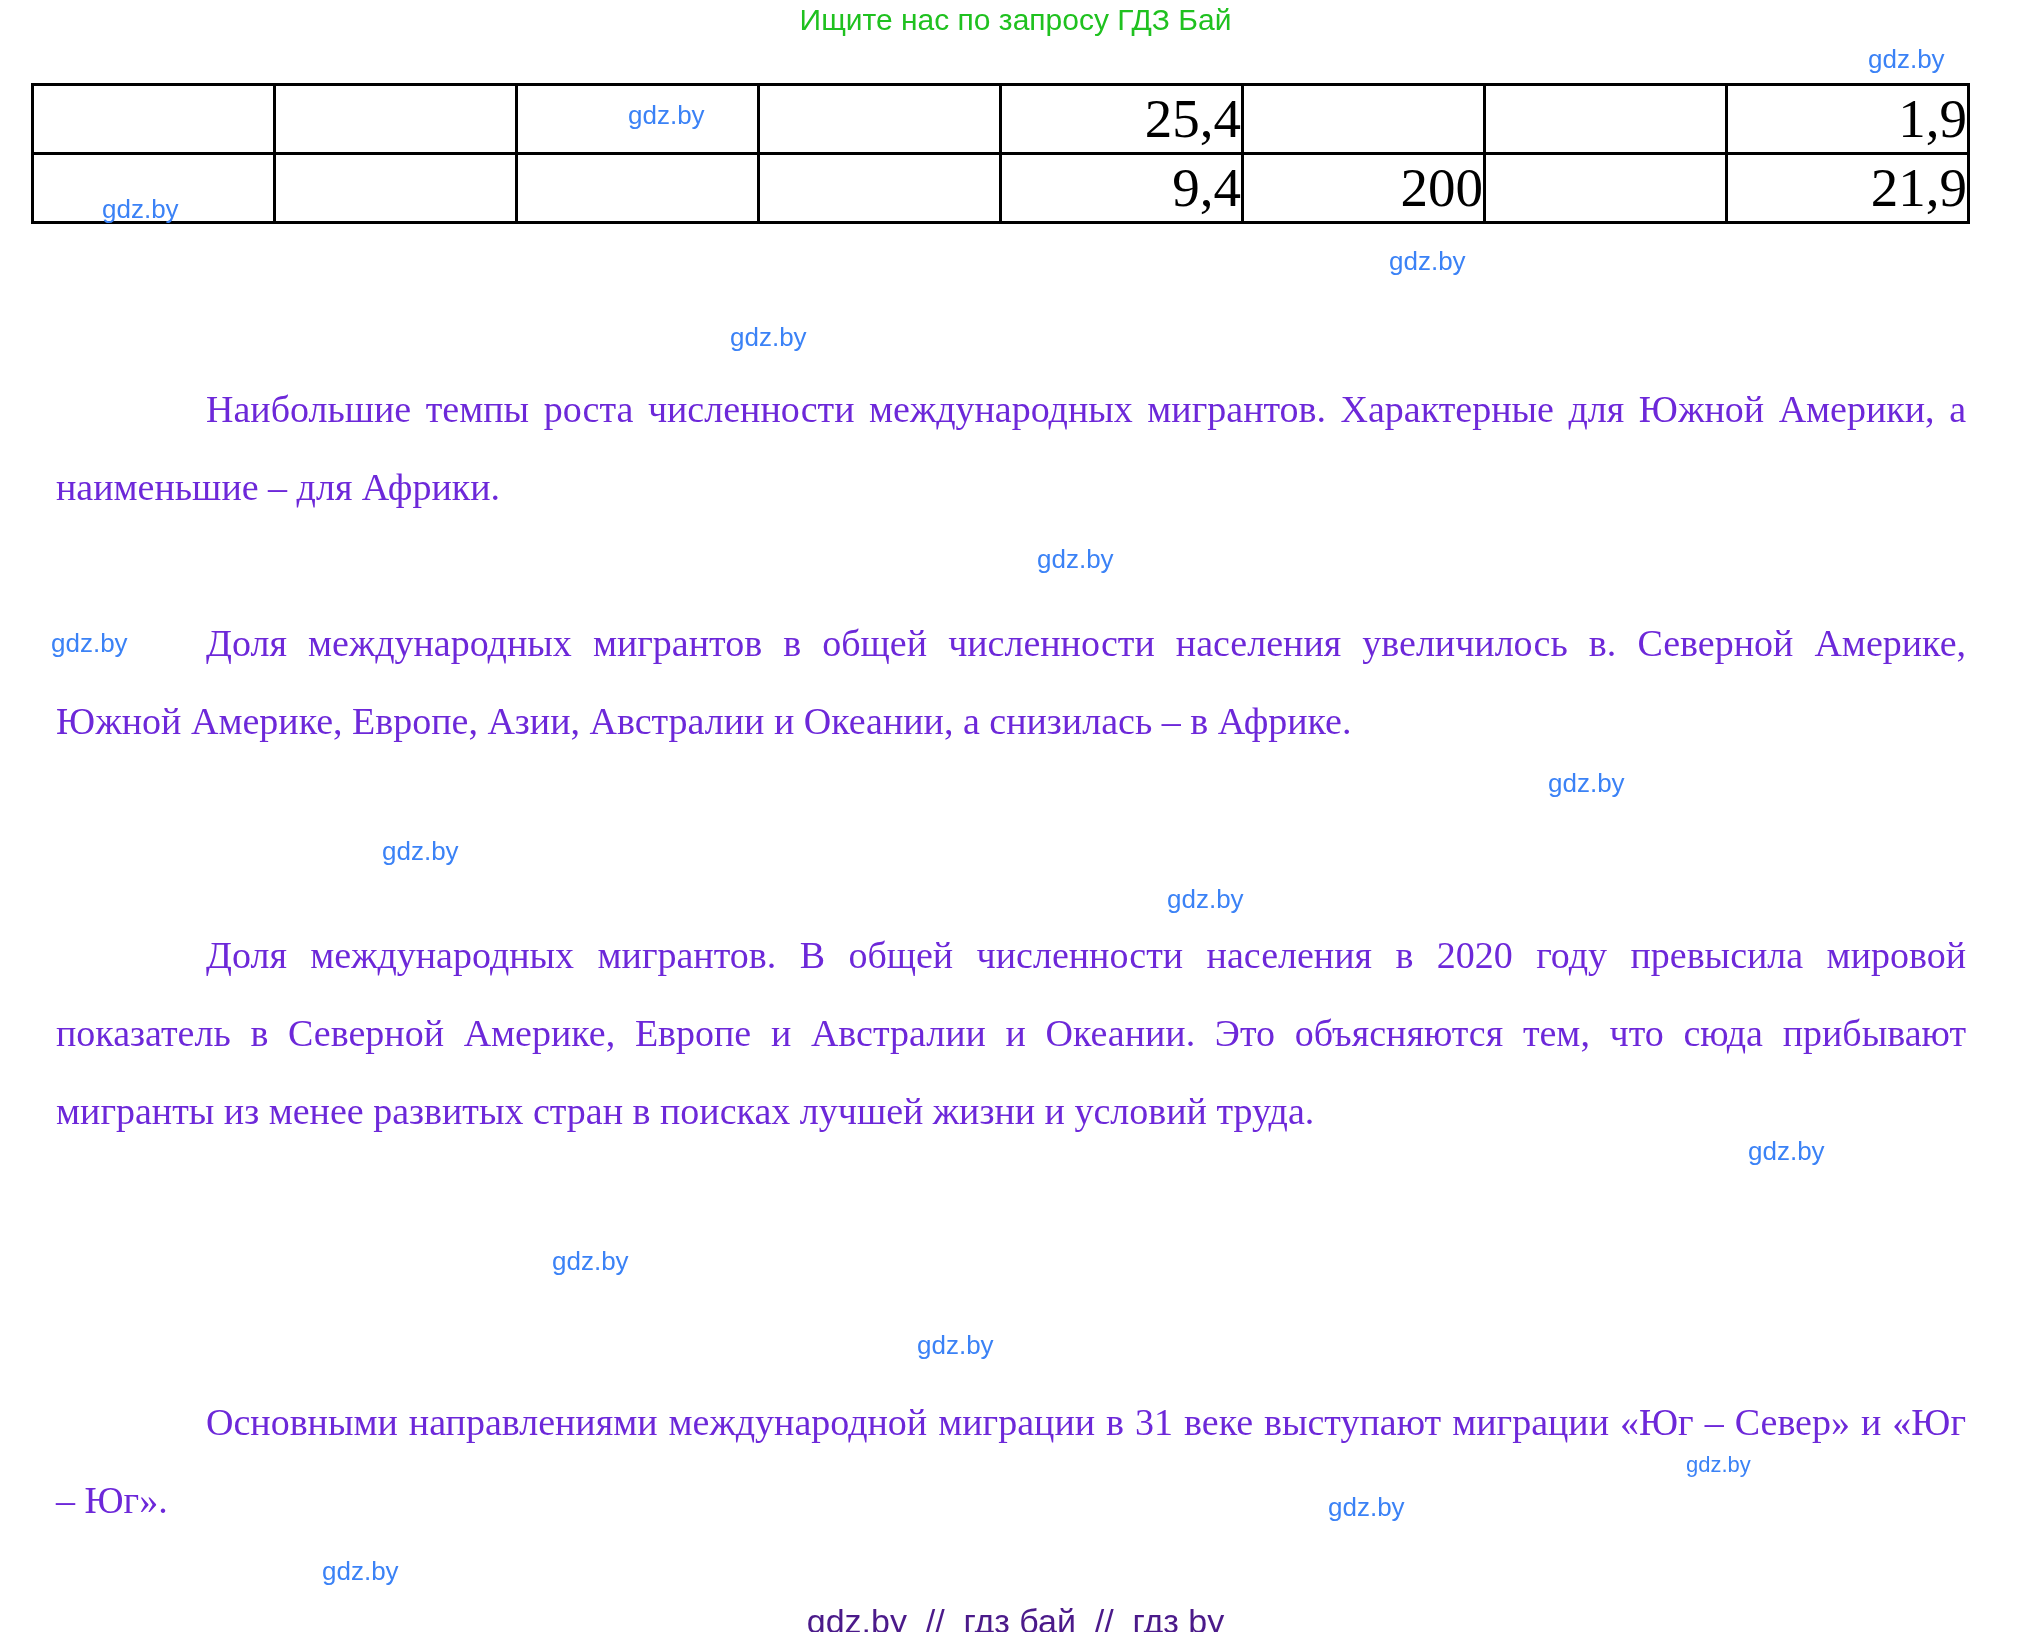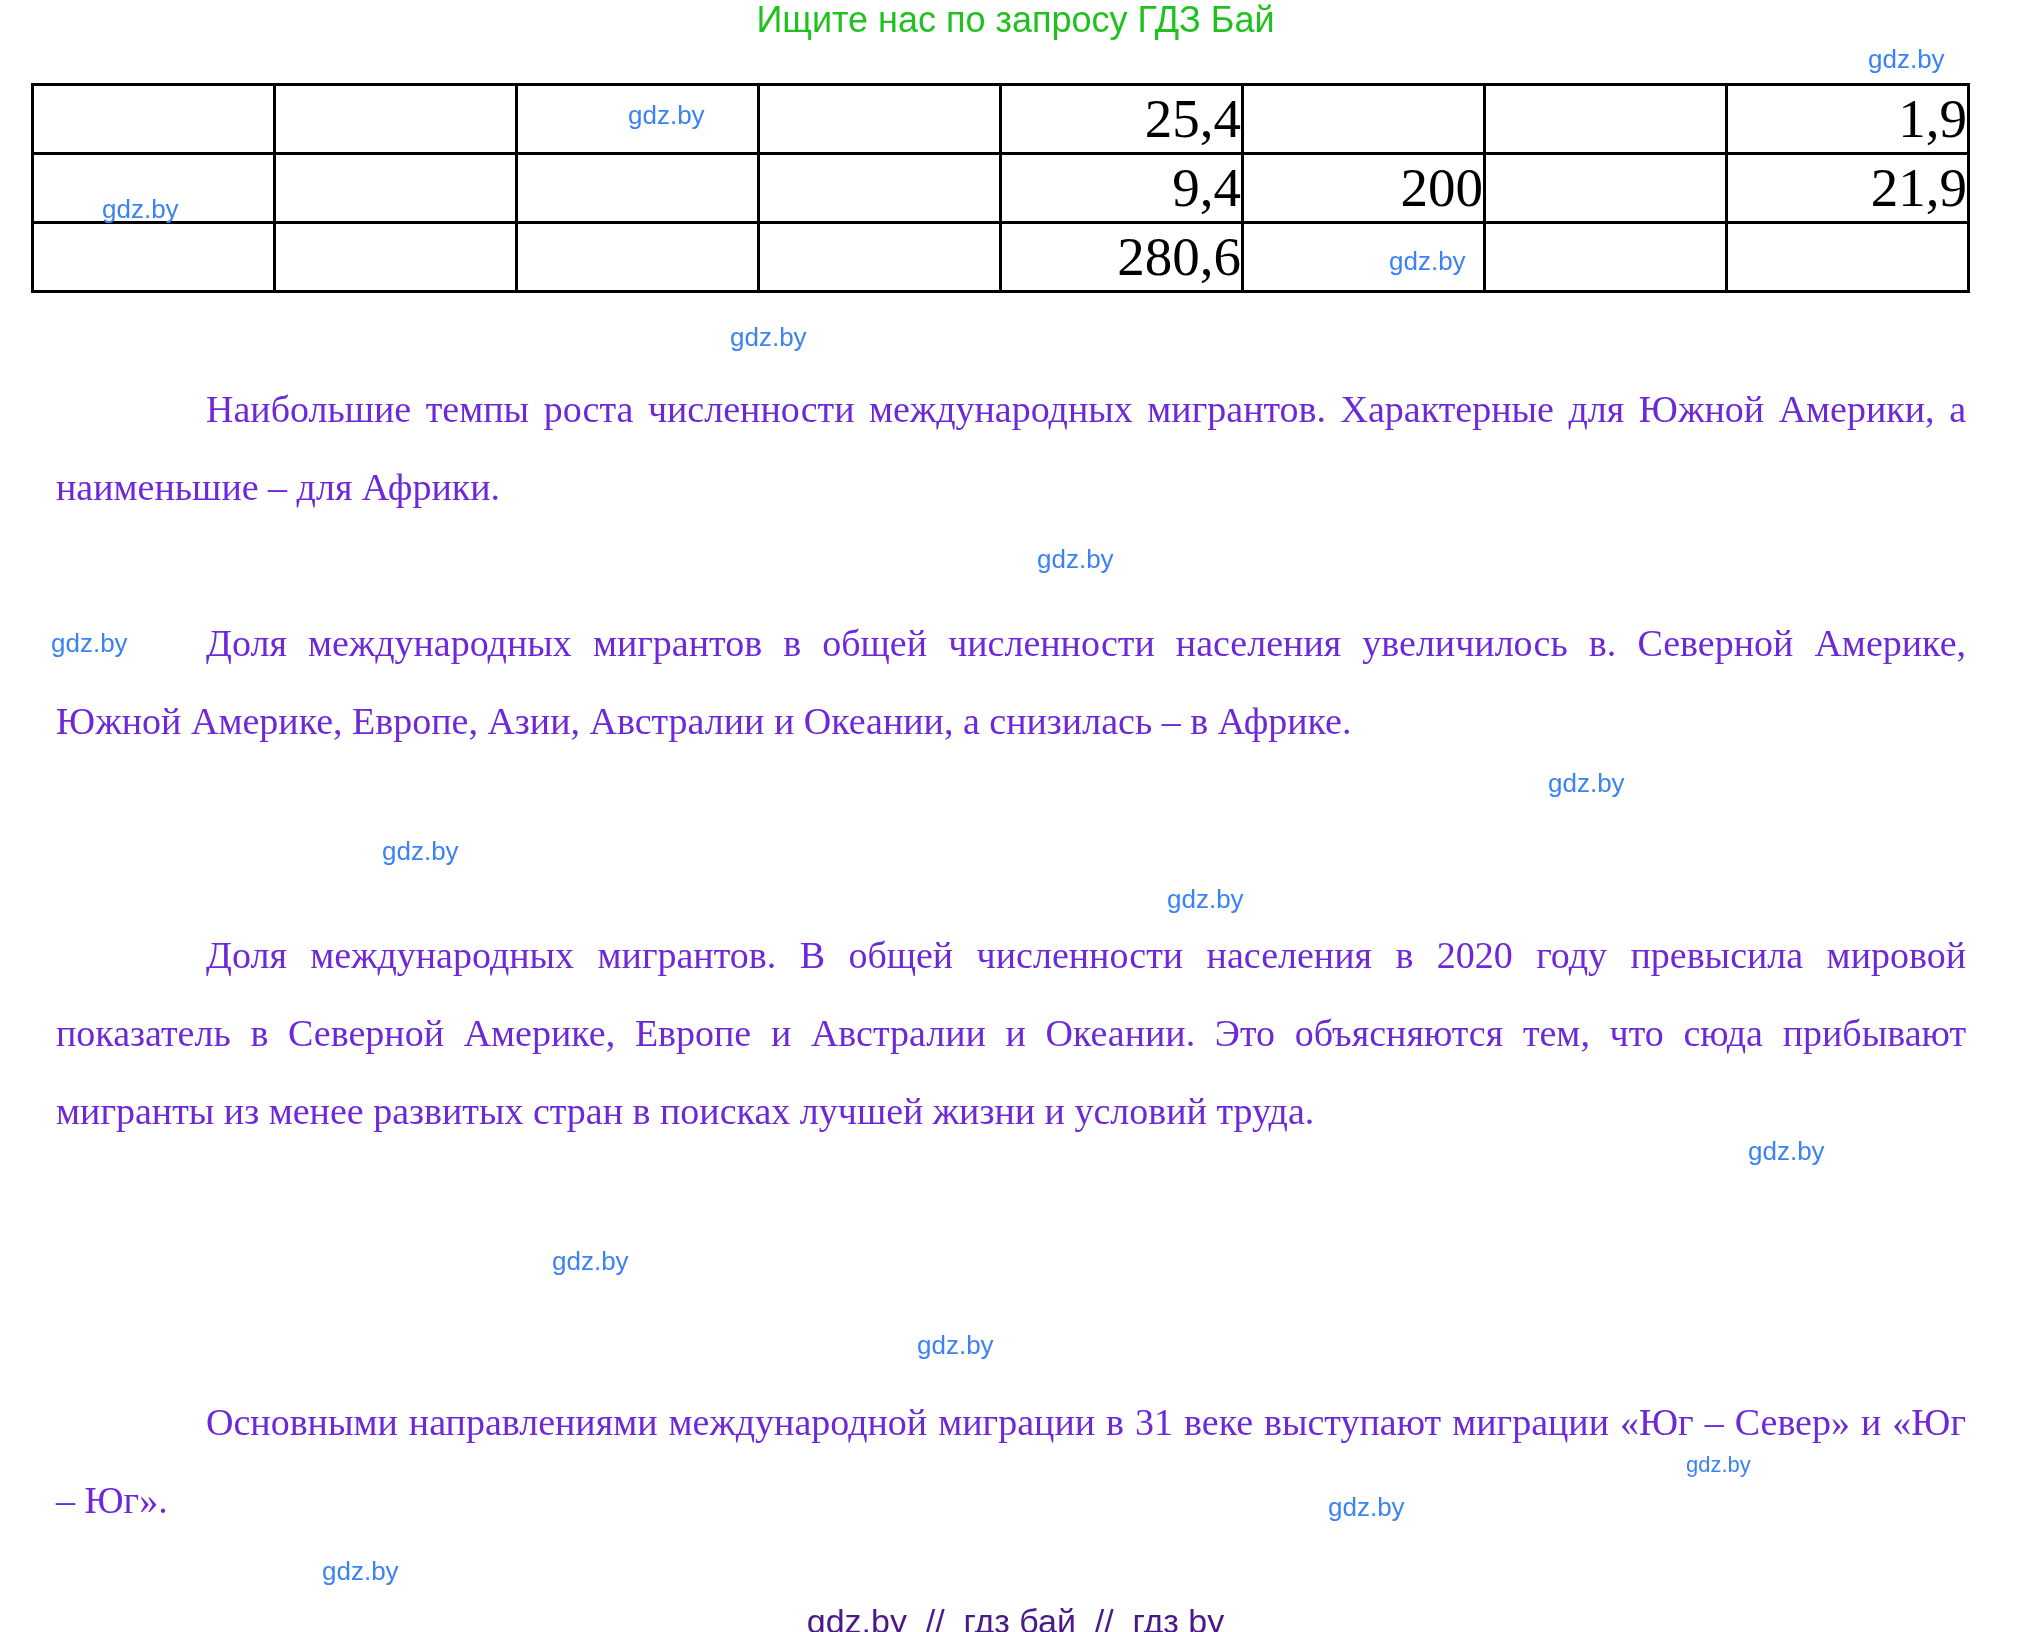--- a/index.html
+++ b/index.html
@@ -1,18 +1,18 @@
 <!DOCTYPE html>
 <html><head>
 <meta charset="utf-8">
 <style>
   html, body { margin:0; padding:0; background:#ffffff; }
   body { width:2031px; height:1632px; position:relative; overflow:hidden; }
   .banner { position:absolute; top:0; left:0; width:2031px; text-align:center;
-    font-family:"Liberation Sans", sans-serif; font-size:36px; color:#1fc11f; line-height:40px; }
+    font-family:"Liberation Sans", sans-serif; font-size:30px; color:#1fc11f; line-height:40px; }
   .wm { position:absolute; font-family:"Liberation Sans", sans-serif; font-size:26px; color:#3b82f6; line-height:30px; white-space:nowrap; }
   table.grid { position:absolute; left:31px; top:83px; border-collapse:collapse; }
   table.grid td { border:3px solid #000; width:239px; height:66px; padding:0; text-align:right;
     font-family:"Liberation Serif", serif; font-size:55px; color:#000; vertical-align:middle; line-height:66px; }
   .para { position:absolute; left:56px; width:1910px; font-family:"Liberation Serif", serif; font-size:38px;
     line-height:78px; color:#6d28d9; text-align:justify; }
   .para .indent { display:inline-block; width:150px; }
   .footer { position:absolute; top:1603px; left:0; width:2031px; text-align:center;
     font-family:"Liberation Sans", sans-serif; font-size:34px; color:#4b1a8a; line-height:36px; }
 </style>
@@ -36,30 +36,20 @@
   <tr>
     <td></td>
     <td></td>
     <td></td>
     <td></td>
     <td>9,4</td>
     <td>200</td>
     <td></td>
     <td>21,9</td>
   </tr>
-  <tr>
-    <td></td>
-    <td></td>
-    <td></td>
-    <td></td>
-    <td>280,6</td>
-    <td></td>
-    <td></td>
-    <td></td>
-  </tr>
 </tbody>
   </table>
 
 <div class="para" style="top:370px;"><span class="indent"></span><span>Наибольшие темпы роста численности международных мигрантов. Характерные для Южной Америки, а наименьшие – для Африки.</span></div>
 <div class="para" style="top:604px;"><span class="indent"></span><span>Доля международных мигрантов в общей численности населения увеличилось в. Северной Америке, Южной Америке, Европе, Азии, Австралии и Океании, а снизилась – в Африке.</span></div>
 <div class="para" style="top:916px;"><span class="indent"></span><span>Доля международных мигрантов. В общей численности населения в 2020 году превысила мировой показатель в Северной Америке, Европе и Австралии и Океании. Это объясняются тем, что сюда прибывают мигранты из менее развитых стран в поисках лучшей жизни и условий труда.</span></div>
 <div class="para" style="top:1383px;"><span class="indent"></span><span>Основными направлениями международной миграции в 31 веке выступают миграции «Юг – Север» и «Юг – Юг».</span></div>
 
 <div class="wm" style="left:1868px; top:44px;">gdz.by</div>
 <div class="wm" style="left:628px; top:100px;">gdz.by</div>

